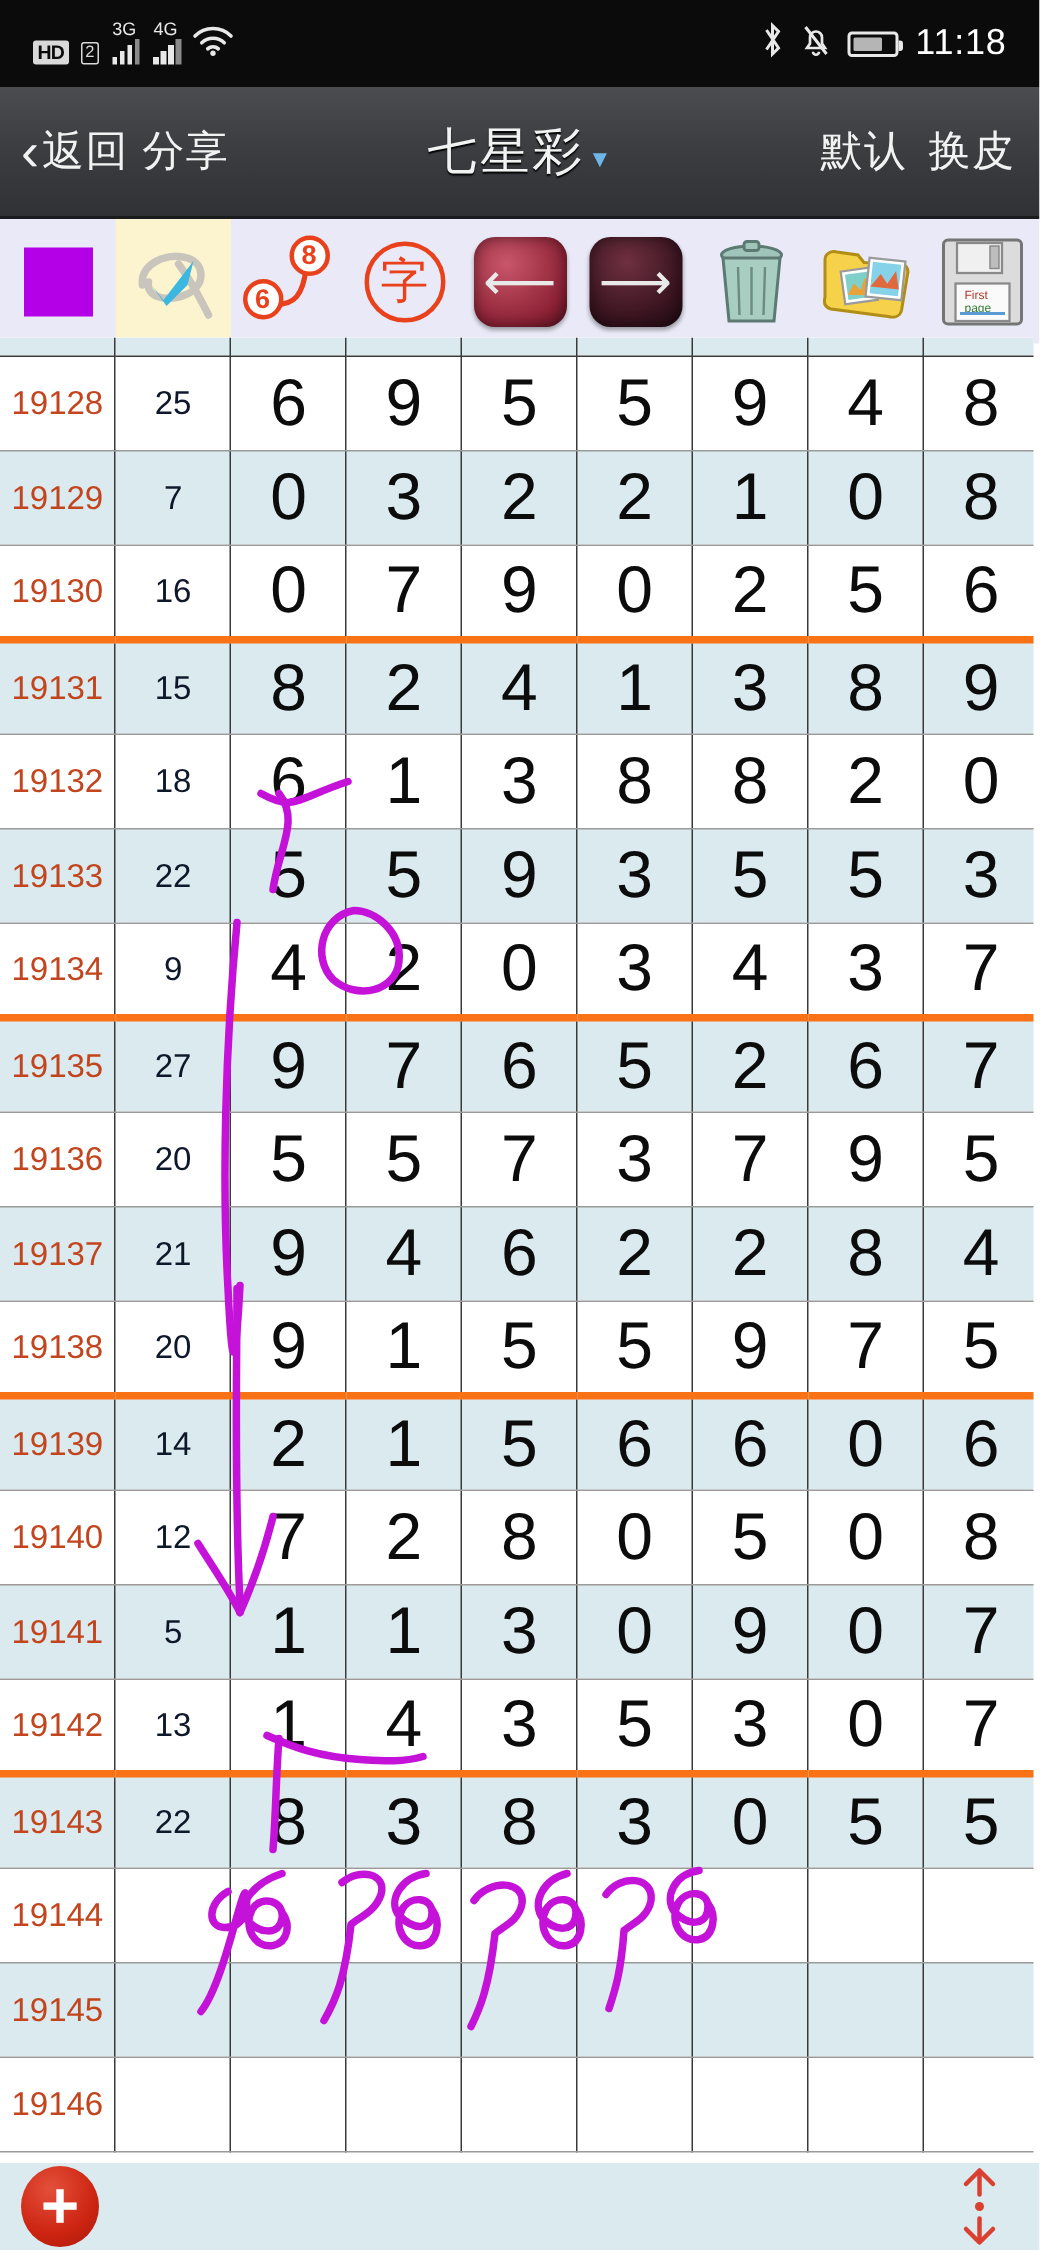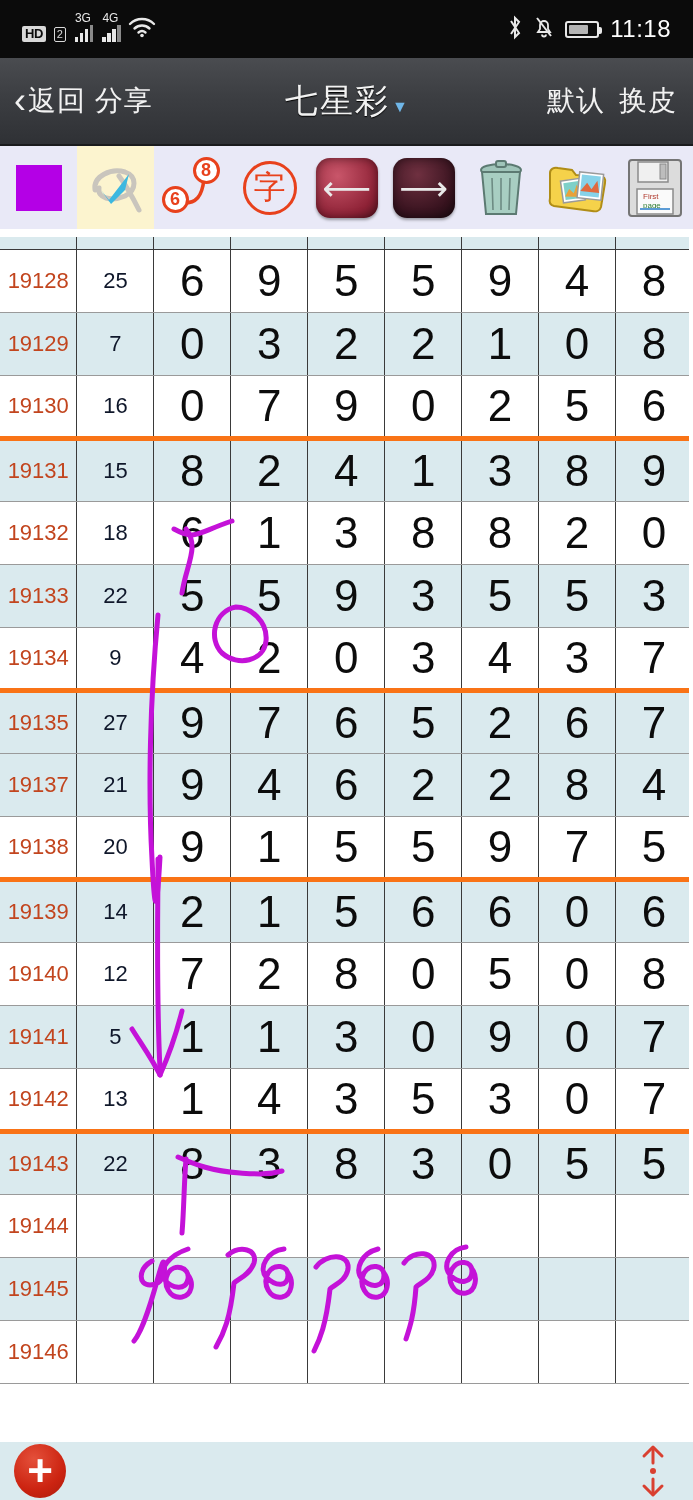--- a/index.html
+++ b/index.html
@@ -99,21 +99,21 @@
 
   
   .trash{ position:relative; width:58px; height:60px; }
   
   .folder{ position:relative; width:64px; height:58px; }
   
   .disk{ position:relative; width:58px; height:62px; }
 
   
   #tablewrap{
-    position:absolute; left:0; top:237px; width:689px; height:1213px;
+    position:absolute; left:0; top:225px; width:689px; height:1213px;
     overflow:hidden; background:#fff;
   }
   table.grid{ border-collapse:collapse; width:693px; table-layout:fixed; }
   table.grid td{
     border-right:1px solid #3a3a3a;
     border-bottom:1px solid #9a9a9a;
     height:63px; text-align:center; vertical-align:middle;
     background:#ffffff;
   }
   table.grid tr.alt td{ background:#daeaee; }
@@ -391,20 +391,31 @@
           <td class="c-issue">19135</td>
           <td class="c-sum">27</td>
           <td class="c-dig">9</td>
           <td class="c-dig">7</td>
           <td class="c-dig">6</td>
           <td class="c-dig">5</td>
           <td class="c-dig">2</td>
           <td class="c-dig">6</td>
           <td class="c-dig">7</td>
         </tr>
+        <tr class="">
+          <td class="c-issue">19136</td>
+          <td class="c-sum">20</td>
+          <td class="c-dig">5</td>
+          <td class="c-dig">5</td>
+          <td class="c-dig">7</td>
+          <td class="c-dig">3</td>
+          <td class="c-dig">7</td>
+          <td class="c-dig">9</td>
+          <td class="c-dig">5</td>
+        </tr>
         <tr class="alt ">
           <td class="c-issue">19137</td>
           <td class="c-sum">21</td>
           <td class="c-dig">9</td>
           <td class="c-dig">4</td>
           <td class="c-dig">6</td>
           <td class="c-dig">2</td>
           <td class="c-dig">2</td>
           <td class="c-dig">8</td>
           <td class="c-dig">4</td>

